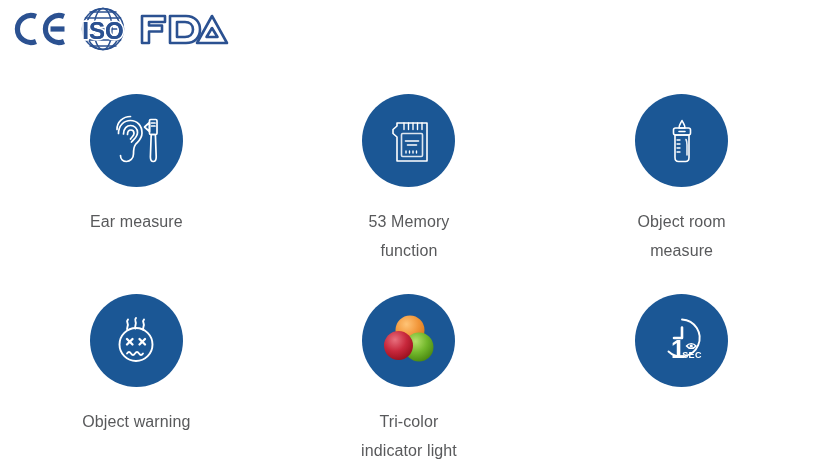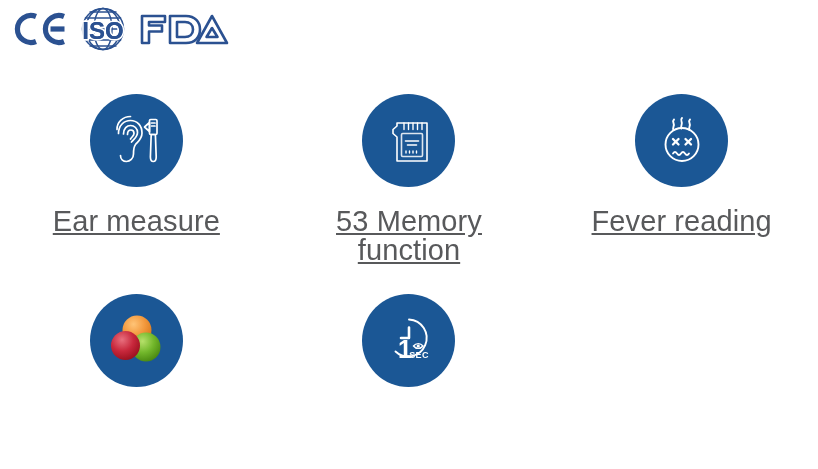--- a/index.html
+++ b/index.html
@@ -50,25 +50,24 @@
     display: flex;
     align-items: center;
     justify-content: center;
     margin-top: 16px;
   }
   .icon-badge svg { display: block; }
   .feature-label {
     margin-top: 20px;
     text-align: center;
     color: #58595b;
-    font-size: 29px;
+    font-size: 16px;
     line-height: 29px;
     letter-spacing: 0.1px;
     white-space: pre-line;
-    text-decoration: underline;
   }
 </style>
 </head>
 <body>
 
 <div id="cert-strip">
 
   <svg class="cert-badge" width="56" height="38" viewBox="0 0 56 38">
     <g fill="none" stroke="#2b5191" stroke-width="5.2">
       <path d="M24 6.5 A13.5 13.5 0 1 0 24 31.5"></path>
@@ -155,20 +154,46 @@
             <line x1="30" y1="36" x2="30" y2="38"></line>
             <line x1="33.5" y1="36" x2="33.5" y2="38"></line>
           </g>
         </g>
       </svg>
     </div>
     <div class="feature-label">53 Memory
 function</div>
   </div>
 
+  <div class="feature-cell">
+    <div class="icon-badge">
+      <svg width="52" height="52" viewBox="0 0 52 52">
+        <g fill="none" stroke="#ffffff" stroke-width="1.6" stroke-linecap="round" stroke-linejoin="round">
+
+          <path d="M23 13 C23 10 24.5 8.5 26 5.5 C27.5 8.5 29 10 29 13 Z"></path>
+
+          <rect x="17.5" y="13" width="17" height="7" rx="2"></rect>
+          <line x1="23" y1="16.5" x2="29" y2="16.5"></line>
+
+          <path d="M19 20 H33 V42.5 C33 45 31.5 46.5 29.5 46.5 H22.5
+                   C20.5 46.5 19 45 19 42.5 Z"></path>
+
+          <g stroke-width="1.3">
+            <line x1="21" y1="25" x2="24" y2="25"></line>
+            <line x1="21" y1="29" x2="24" y2="29"></line>
+            <line x1="21" y1="33" x2="24" y2="33"></line>
+            <line x1="21" y1="37" x2="24" y2="37"></line>
+          </g>
+          <path d="M30 24.5 C31 26 31 28 31 30 L31 40" stroke-opacity="0.9"></path>
+        </g>
+      </svg>
+    </div>
+    <div class="feature-label">Object room
+measure</div>
+  </div>
 
   <div class="feature-cell">
     <div class="icon-badge">
       <svg width="54" height="54" viewBox="0 0 54 54">
         <g fill="none" stroke="#ffffff" stroke-width="1.9" stroke-linecap="round" stroke-linejoin="round">
           <circle cx="27" cy="30.5" r="16.5"></circle>
 
           <path d="M18.5 16 C17 13.5 20 12 18.5 9 C17.5 7 18.5 6 19 5.5"></path>
           <path d="M26.5 14.5 C25 12 28 10.5 26.5 7.5 C25.5 5.5 26.5 4.5 27 4"></path>
           <path d="M34.5 16 C33 13.5 36 12 34.5 9 C33.5 7 34.5 6 35 5.5"></path>
@@ -178,21 +203,21 @@
             <line x1="23.5" y1="25" x2="18" y2="30.5"></line>
             <line x1="30.5" y1="25" x2="36" y2="30.5"></line>
             <line x1="36" y1="25" x2="30.5" y2="30.5"></line>
           </g>
 
           <path d="M18 39.5 Q20 36.5 22 39.5 Q24 42.5 26 39.5
                    Q28 36.5 30 39.5 Q32 42.5 34 39.5" stroke-width="1.8"></path>
         </g>
       </svg>
     </div>
-    <div class="feature-label">Fever reading</div>
+    <div class="feature-label">Object warning</div>
   </div>
 
   <div class="feature-cell">
     <div class="icon-badge">
       <svg width="60" height="58" viewBox="0 0 60 58">
         <defs>
           <radialGradient id="gOrange" cx="38%" cy="30%" r="72%">
             <stop offset="0%" stop-color="#ffc477"></stop>
             <stop offset="55%" stop-color="#f2983c"></stop>
             <stop offset="100%" stop-color="#d8781c"></stop>
@@ -206,20 +231,22 @@
             <stop offset="0%" stop-color="#b6e06a"></stop>
             <stop offset="55%" stop-color="#72b72b"></stop>
             <stop offset="100%" stop-color="#4b8a12"></stop>
           </radialGradient>
         </defs>
         <circle cx="31" cy="18" r="14.5" fill="url(#gOrange)"></circle>
         <circle cx="40" cy="35" r="14.5" fill="url(#gGreen)"></circle>
         <circle cx="19.5" cy="33.5" r="14.5" fill="url(#gRed)"></circle>
       </svg>
     </div>
+    <div class="feature-label">Tri-color
+indicator light</div>
   </div>
 
   <div class="feature-cell">
     <div class="icon-badge">
       <svg width="56" height="54" viewBox="0 0 56 54">
         <g fill="none" stroke="#ffffff" stroke-width="1.9" stroke-linecap="round" stroke-linejoin="round">
           <path d="M28 5.5 A18.5 18.5 0 1 1 14.5 37.5"></path>
           <path d="M28 13.5 V24 H20" stroke-width="2.6"></path>
         </g>
 

